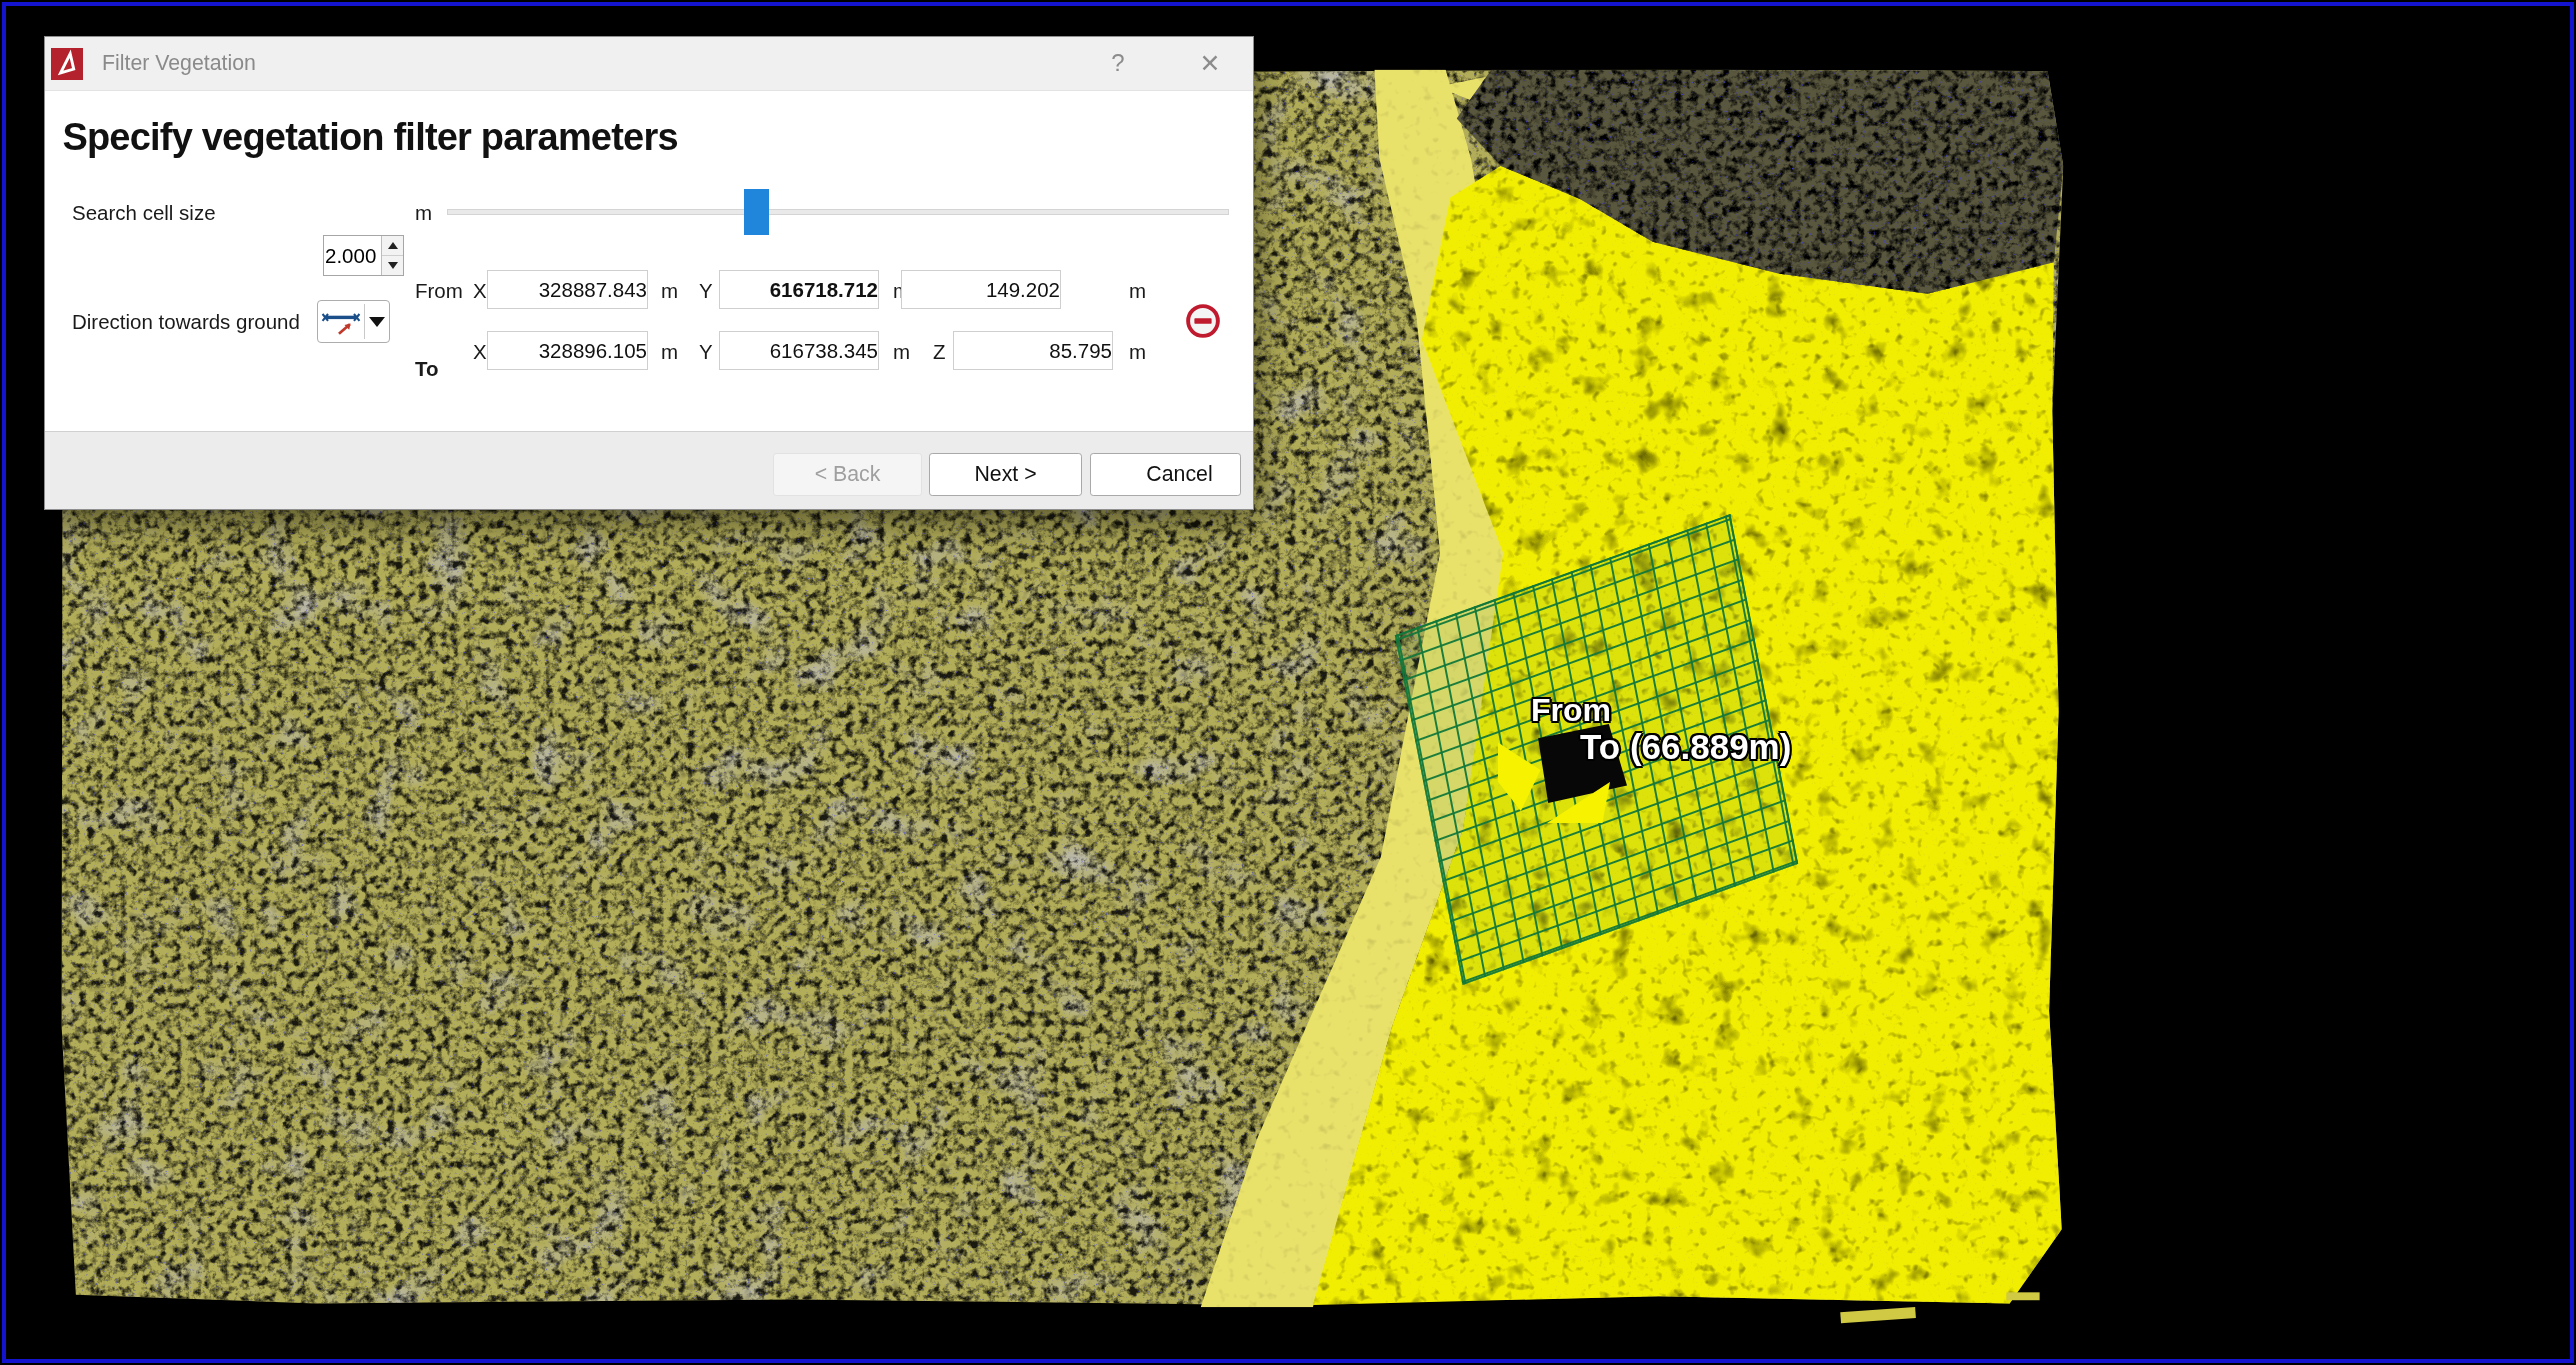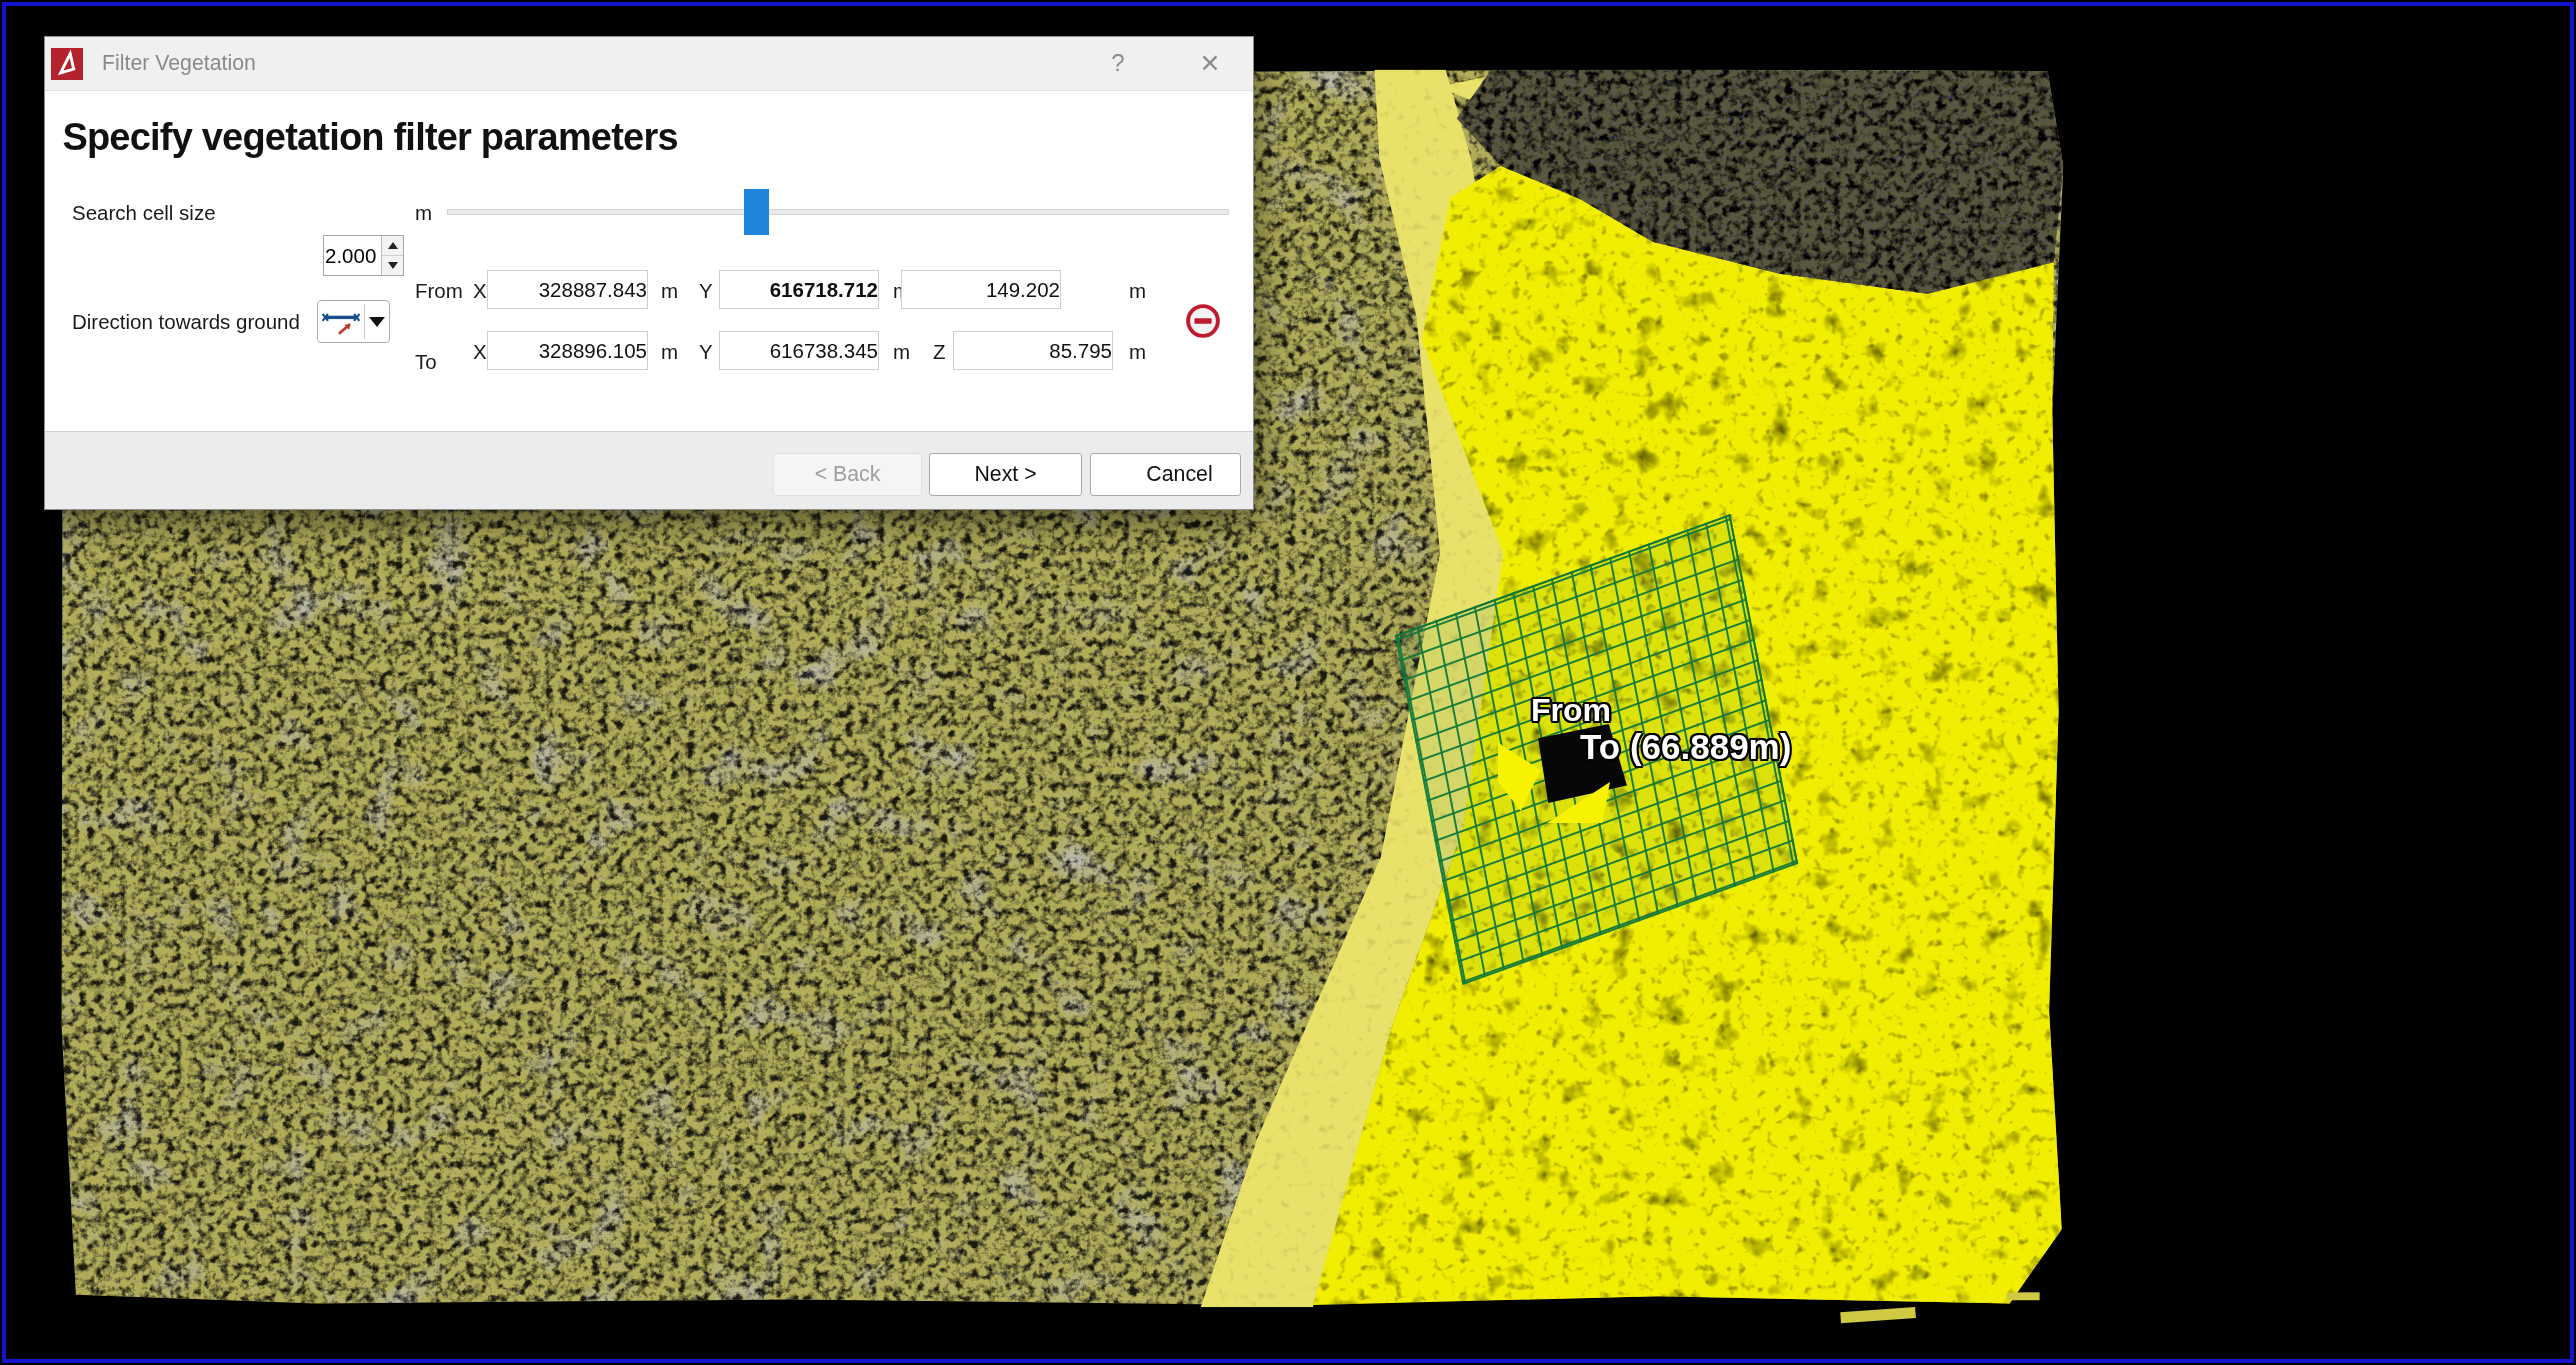--- a/index.html
+++ b/index.html
@@ -229,21 +229,21 @@
     <div class="lbl" style="left:428px; top:242px;">X</div>
     <input class="coord-field" style="left: 442px; top: 233px; width: 161px;" type="text" value="328887.843">
     <div class="lbl" style="left:616px; top:242px;">m</div>
     <div class="lbl" style="left:654px; top:242px;">Y</div>
     <input class="coord-field" style="left: 674px; top: 233px; width: 160px; font-weight: bold;" type="text" value="616718.712">
     <div class="lbl" style="left:848px; top:242px;">m</div>
     <div class="lbl" style="left:888px; top:242px;">Z</div>
     <input class="coord-field" style="left: 856px; top: 233px; width: 160px;" type="text" value="149.202">
     <div class="lbl" style="left:1084px; top:242px;">m</div>
 
-    <div class="lbl" style="left:370px; top:313px;">To</div>
+    <div class="lbl" style="left:370px; top:320px;font-weight:bold;">To</div>
     <div class="lbl" style="left:428px; top:303px;">X</div>
     <input class="coord-field" style="left: 442px; top: 294px; width: 161px;" type="text" value="328896.105">
     <div class="lbl" style="left:616px; top:303px;">m</div>
     <div class="lbl" style="left:654px; top:303px;">Y</div>
     <input class="coord-field" style="left: 674px; top: 294px; width: 160px;" type="text" value="616738.345">
     <div class="lbl" style="left:848px; top:303px;">m</div>
     <div class="lbl" style="left:888px; top:303px;">Z</div>
     <input class="coord-field" style="left: 908px; top: 294px; width: 160px;" type="text" value="85.795">
     <div class="lbl" style="left:1084px; top:303px;">m</div>
 

